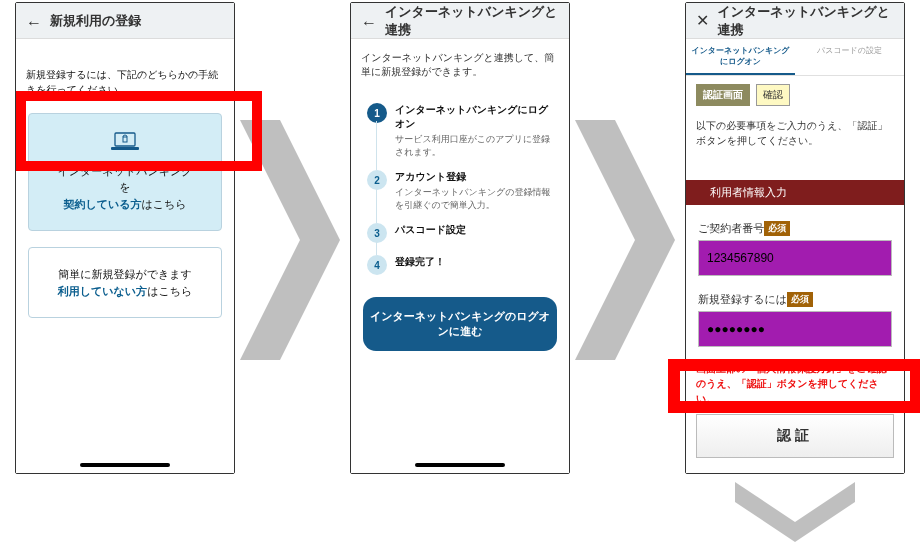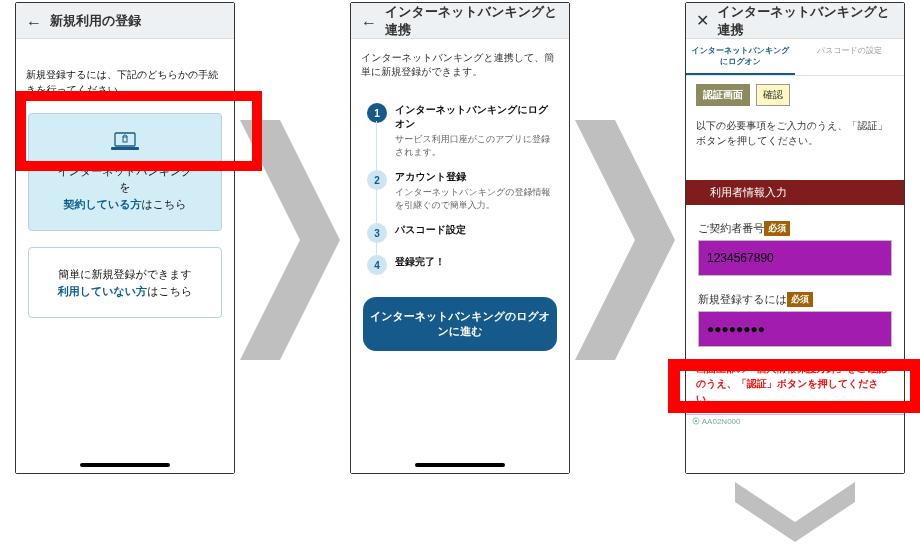--- a/index.html
+++ b/index.html
@@ -167,20 +167,21 @@
         <input class="inp" value="1234567890" style="">
       </div>
       <div class="row">
         <div class="label-row">
           <span>新規登録するには</span>
           <span class="req">必須</span>
         </div>
         <input class="inp" value="●●●●●●●●" style="">
       </div>
       <div class="warn">画面上部の「個人情報保護方針」をご確認のうえ、「認証」ボタンを押してください。</div>
+      <div class="auth-btn">認証</div>
     </div>
     <div class="footer-id">⦿ AA02N000</div>
   </div>
   <div class="hi-outline3"></div>
 </div>
 
 <div class="arrow-bot">
   <svg width="120" height="60" viewBox="0 0 120 60">
         <polygon points="0,0 120,0 120,20 60,60 0,20" fill="#bfbfbf"></polygon>
         <polygon points="0,0 120,0 60,40" fill="#ffffff"></polygon>

